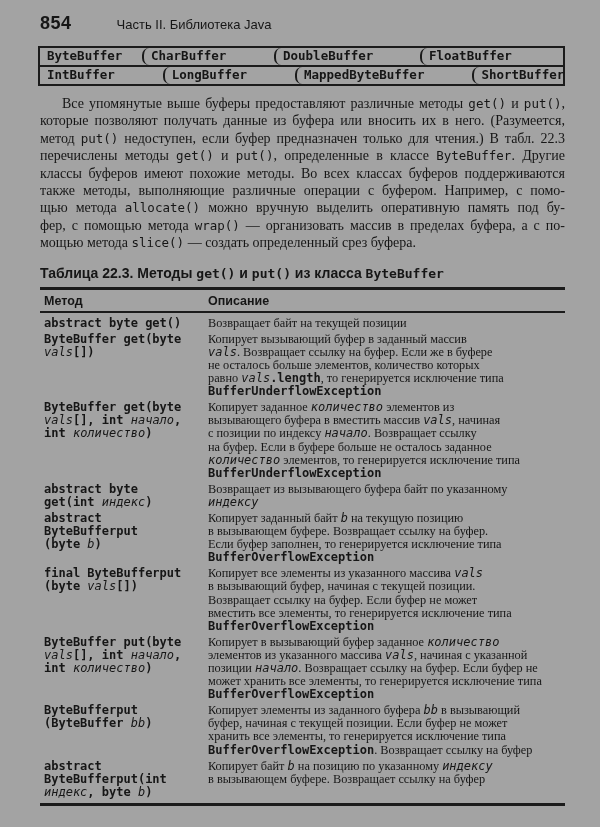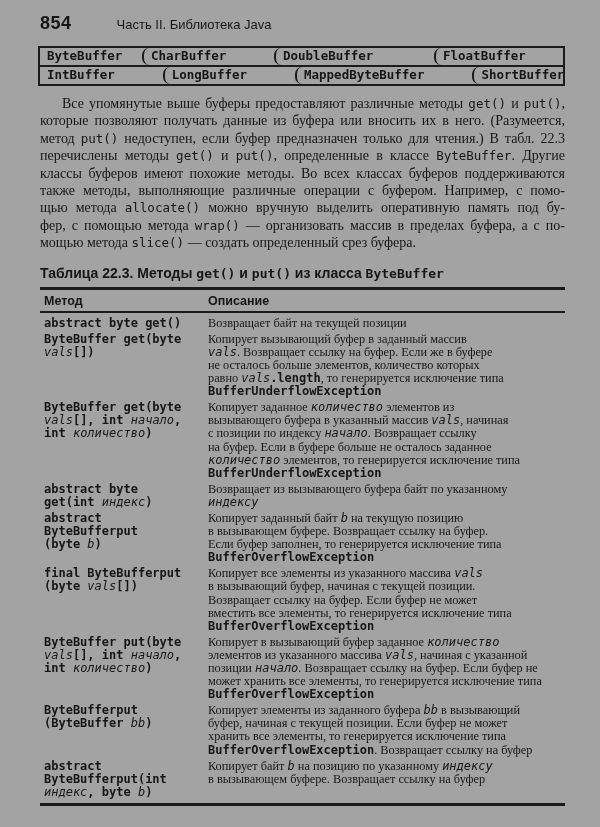--- a/index.html
+++ b/index.html
@@ -14,21 +14,21 @@
   .page-sec{font-size:13px;margin-left:45px;}
 
   
   .bctable{margin:12px 0 0 38px;width:527px;border:2px solid #1b1b1b;box-sizing:border-box;}
   .bcrow{display:flex;}
   .bcrow + .bcrow{border-top:2px solid #1b1b1b;gap:48px;}
   .bccell{box-sizing:border-box;padding:1px 0 2px 7px;
           font-family:"DejaVu Sans Mono",monospace;font-weight:bold;font-size:12.5px;line-height:14px;}
   .bccell:nth-child(1){width:102px;}
   .bccell:nth-child(2){width:132px;}
-  .bccell:nth-child(3){width:160px;}
+  .bccell:nth-child(3){width:146px;}
   .bccell:nth-child(4){width:104px;}
   .bccell + .bccell{border-left:2px solid #1b1b1b;border-radius:7px;}
 
   
   .para{margin:9px 35px 0 40px;font-size:14px;line-height:17.4px;}
   .pline{text-align:justify;text-align-last:justify;}
   .pline.first{text-indent:22px;}
   .pline.last{text-align-last:auto;}
   .para .code{font-family:"DejaVu Sans Mono",monospace;font-size:12.5px;}
 
@@ -122,21 +122,21 @@
           </div>
         </div>
         <div class="mrow">
           <div class="mcell-m">
             <div class="line"><span class="codeb">ByteBuffer get(byte</span></div>
             <div class="line"><span class="codebi">vals</span><span class="codeb">[], int </span><span class="codebi">начало</span><span class="codeb">,</span></div>
             <div class="line"><span class="codeb">int </span><span class="codebi">количество</span><span class="codeb">)</span></div>
           </div>
           <div class="mcell-d">
             <div class="line"><span>Копирует заданное </span><span class="codebi">количество</span><span> элементов из</span></div>
-            <div class="line"><span>вызывающего буфера в указанный массив </span><span class="codebi">vals</span><span>, начиная</span></div>
+            <div class="line"><span>вызывающего буфера в вместить массив </span><span class="codebi">vals</span><span>, начиная</span></div>
             <div class="line"><span>с позиции по индексу </span><span class="codebi">начало</span><span>. Возвращает ссылку</span></div>
             <div class="line"><span>на буфер. Если в буфере больше не осталось заданное</span></div>
             <div class="line"><span class="codebi">количество</span><span> элементов, то генерируется исключение типа</span></div>
             <div class="line"><span class="codeb">BufferUnderflowException</span></div>
           </div>
         </div>
         <div class="mrow">
           <div class="mcell-m">
             <div class="line"><span class="codeb">abstract byte</span></div>
             <div class="line"><span class="codeb">get(int </span><span class="codebi">индекс</span><span class="codeb">)</span></div>

